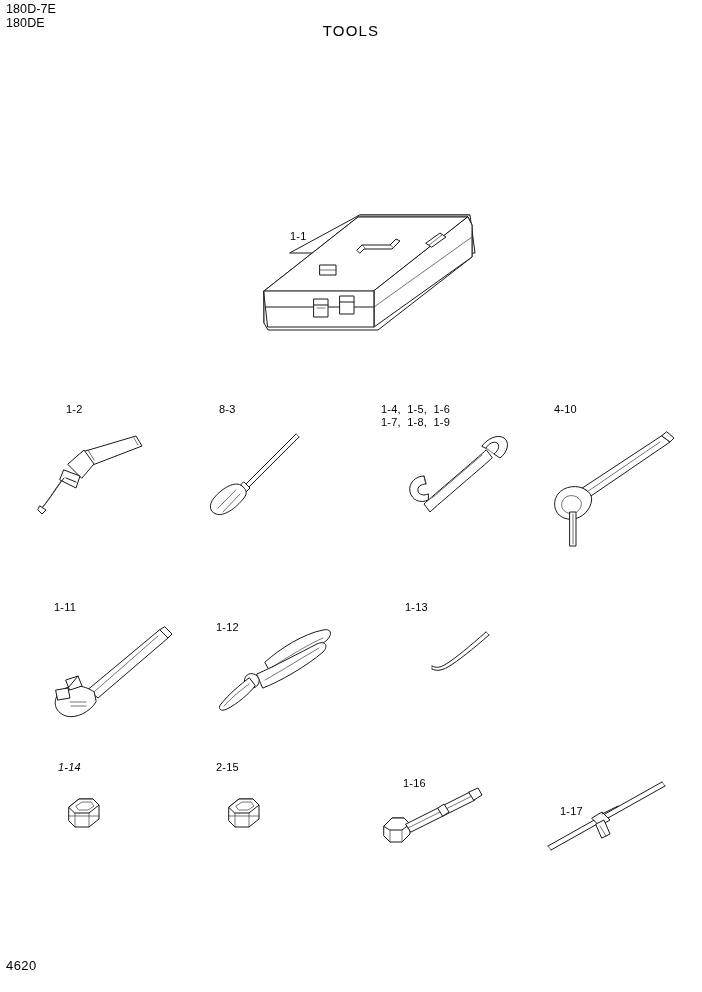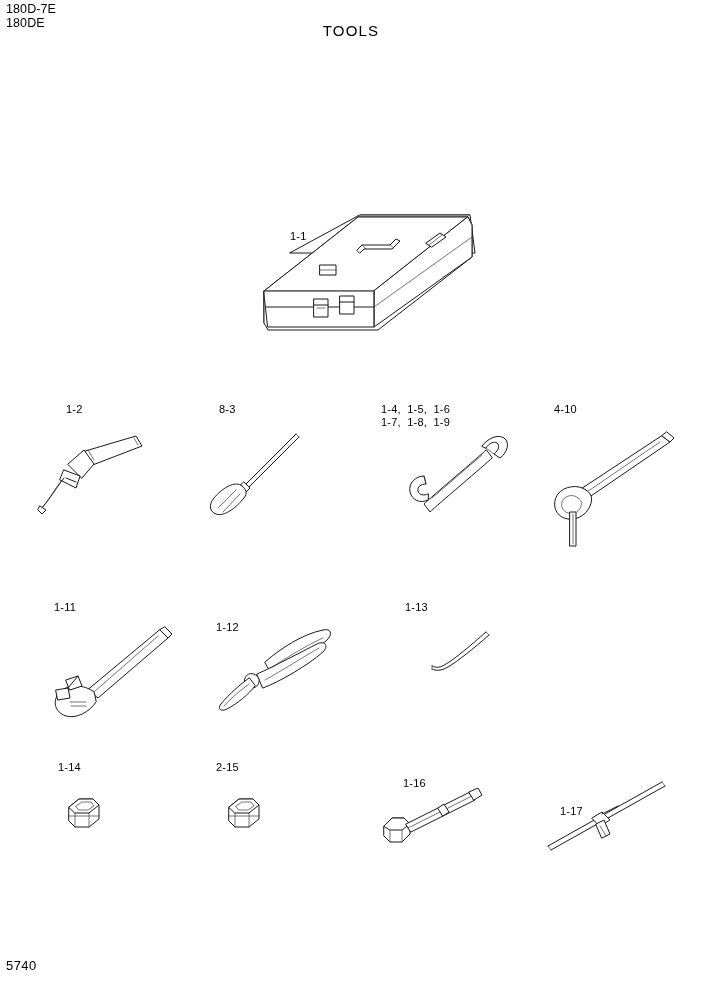--- a/index.html
+++ b/index.html
@@ -248,21 +248,21 @@
       <svg width="120" height="80" viewBox="0 0 120 80">
         <path class="ln" d="M 86 4 C 70 18, 56 30, 46 36 C 40 40, 36 40, 32 38"></path>
         <path class="ln" d="M 89 7 C 73 21, 58 33, 48 39 C 41 43, 36 43, 32 41"></path>
         <path class="ln-thin" d="M 86 4 L 89 7"></path>
         <path class="ln-thin" d="M 32 38 L 32 41"></path>
       </svg>
     </div>
   </div>
 
   <div class="item" style="left:0; top:0;">
-    <div class="item-label" style="left:58px; top:761px;">1-14</div>
+    <div class="item-label" style="left:58px; top:761px;font-style:italic;">1-14</div>
     <div class="art" style="left:55px; top:785px;">
       <svg width="70" height="70" viewBox="0 0 70 70">
 
         <path class="fillw" d="M 14 22 L 24 14 L 38 14 L 44 20 L 44 34 L 34 42 L 20 42 L 14 36 Z"></path>
 
         <path class="fillw" d="M 14 22 L 24 14 L 38 14 L 44 20 L 34 28 L 20 28 Z"></path>
 
         <path class="fillw-thin" d="M 21 21 L 27 17 L 36 17 L 39 21 L 33 25 L 24 25 Z"></path>
 
         <path class="ln-thin" d="M 20 28 L 20 42"></path>
@@ -319,15 +319,15 @@
         <path class="fillw" d="M 52 40 L 62 34 L 70 42 L 60 48 Z"></path>
 
         <path class="fillw" d="M 56 46 L 64 42 L 70 56 L 62 60 Z"></path>
         <path class="ln-thin" d="M 60 48 L 66 58"></path>
 
         <path class="ln" d="M 62 36 L 78 28"></path>
       </svg>
     </div>
   </div>
 
-  <div class="footer-code">5740</div>
+  <div class="footer-code">4620</div>
 
 </div>
 
 </body></html>

